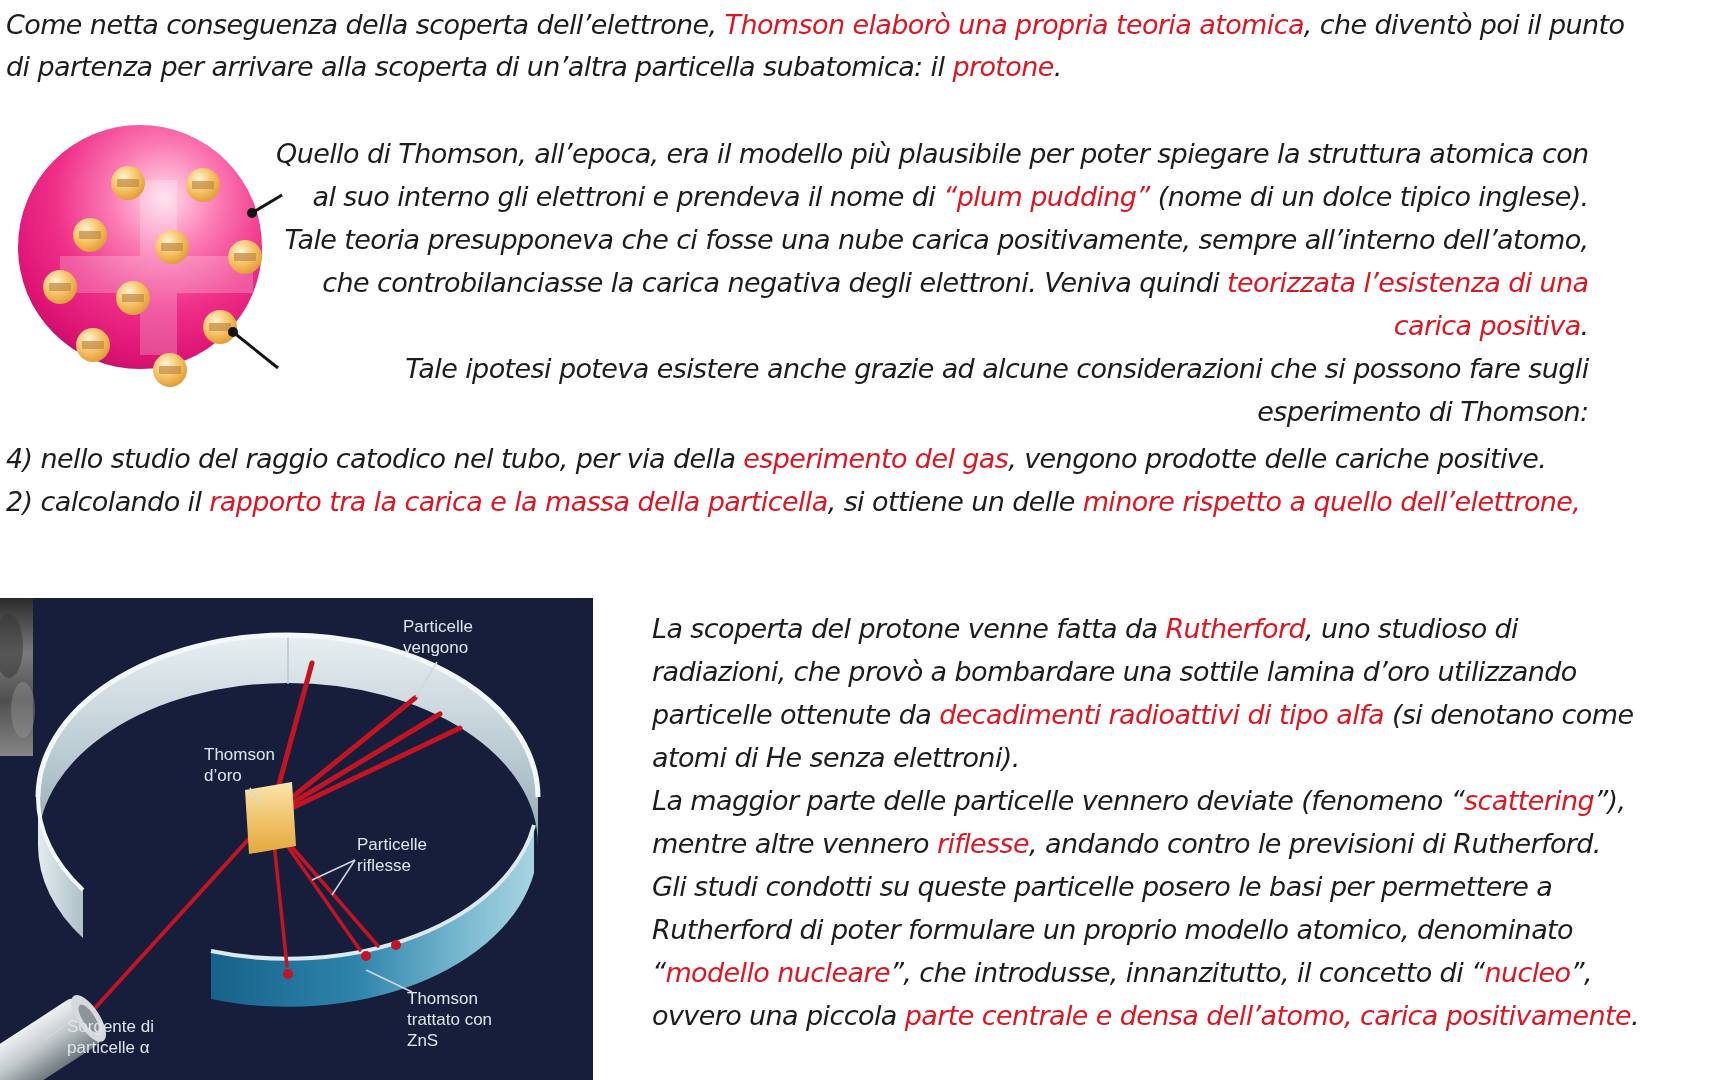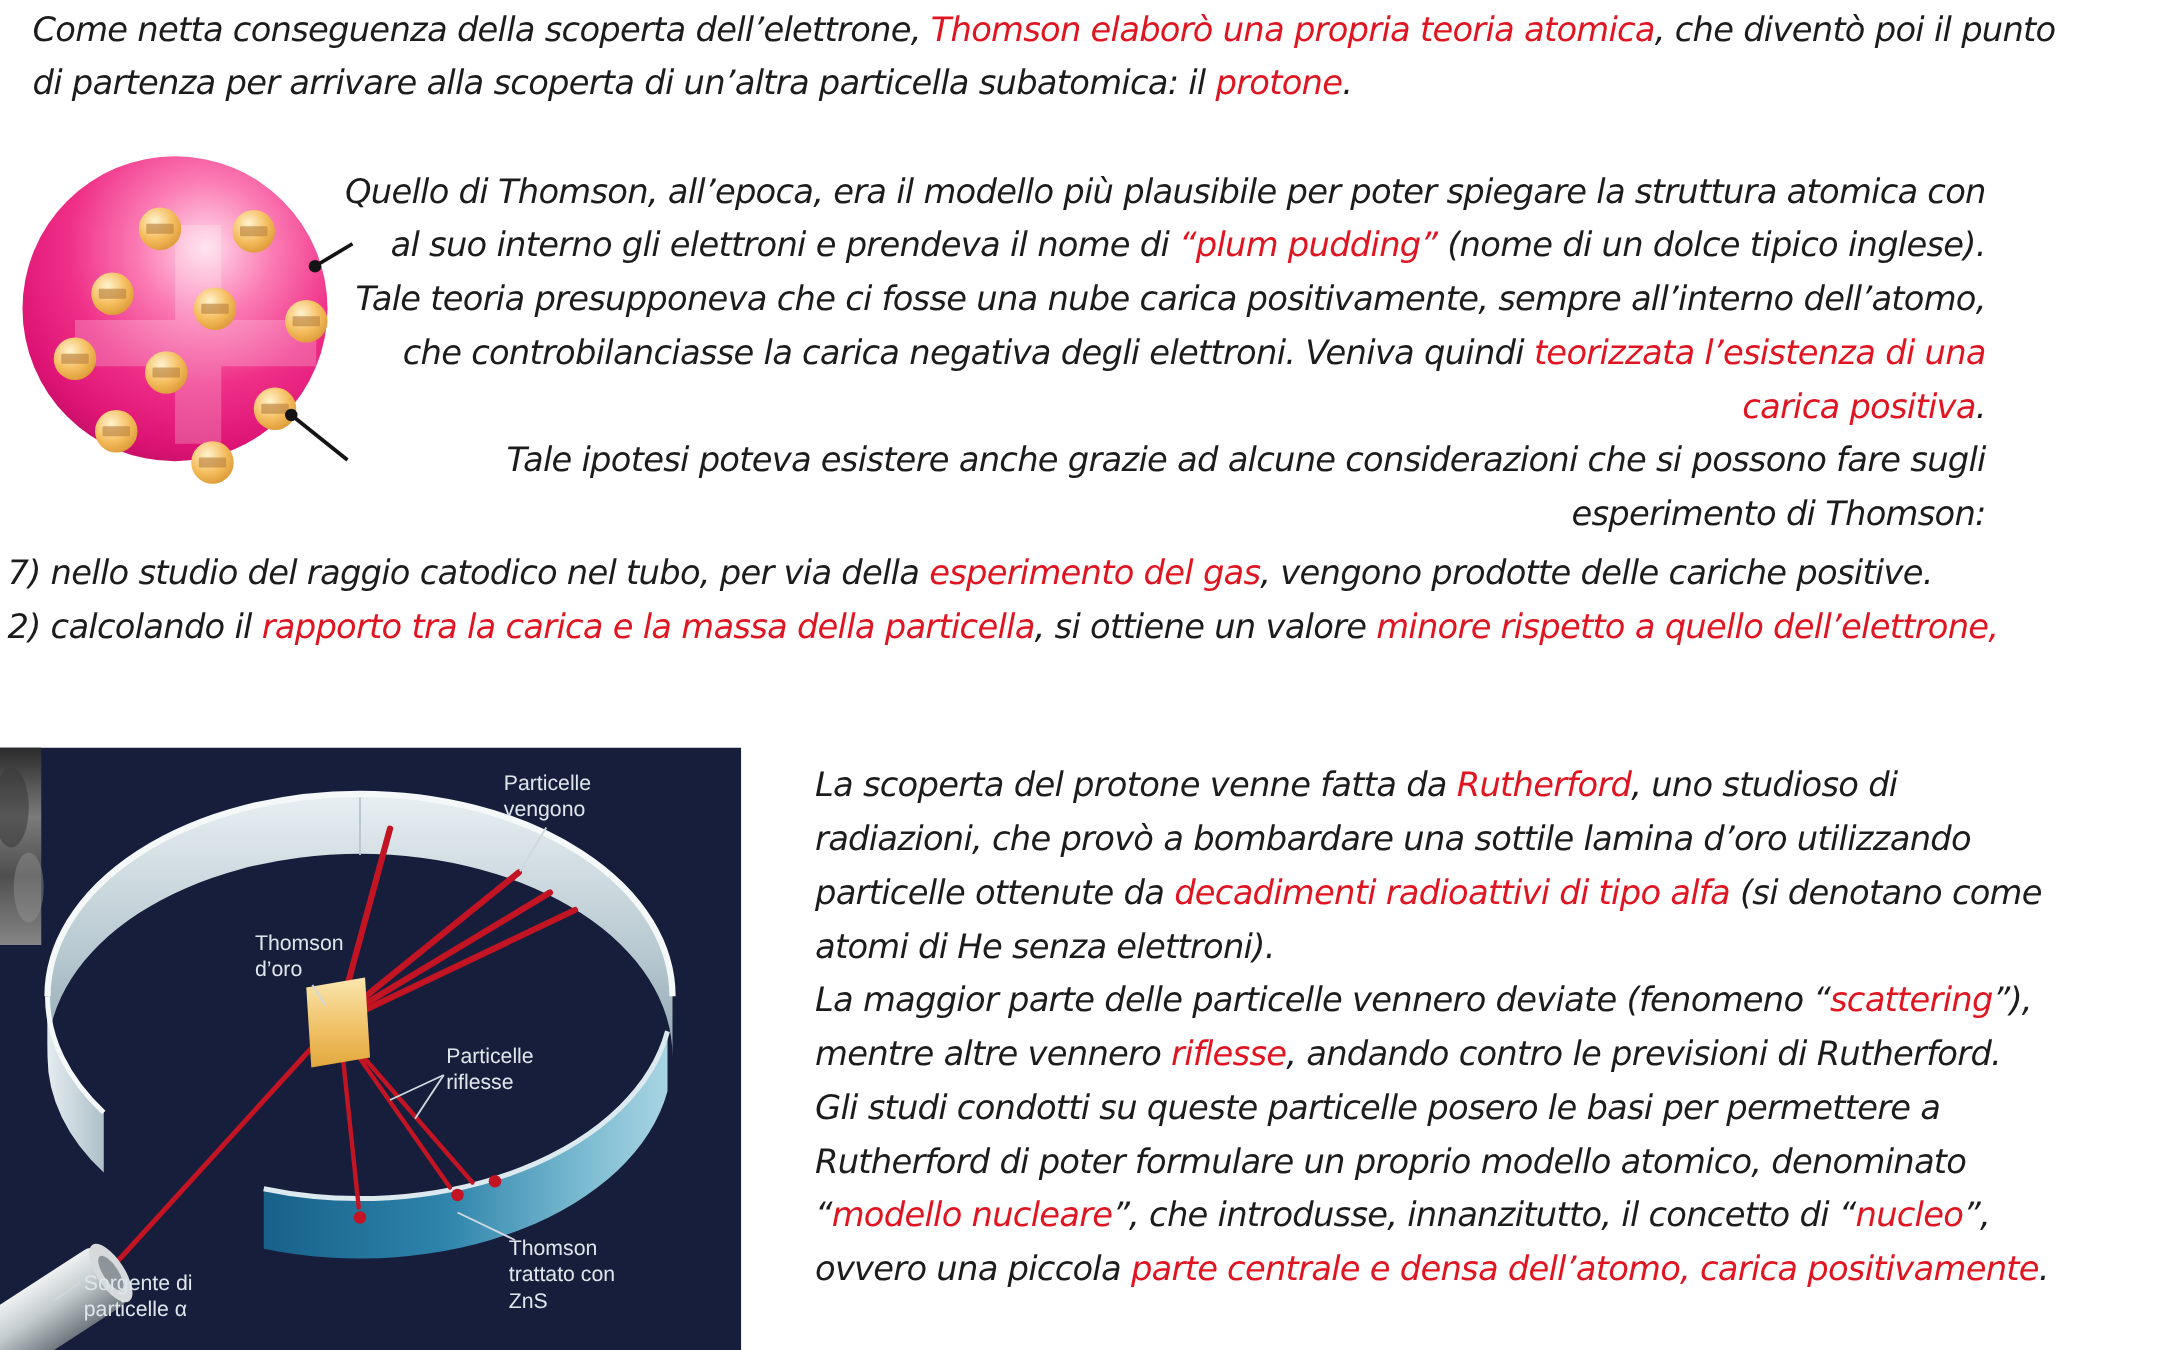--- a/index.html
+++ b/index.html
@@ -11,21 +11,21 @@
   .para{
     position:absolute;
     font-style:italic;
     font-size:27px;
     line-height:43px;
     letter-spacing:-0.6px;
     color:#1c1c1c;
     white-space:nowrap;
   }
   .para .red{color:#df1622;}
-  #intro{left:6px;top:4px;line-height:42px;margin-left:20px;}
+  #intro{left:6px;top:4px;line-height:42px;}
   #atom-svg{position:absolute;left:8px;top:110px;}
   #thomson{left:276px;top:132px;text-align:right;}
   #considerations{left:6px;top:437px;}
   #ruthfig{position:absolute;left:0px;top:598px;width:593px;height:544px;}
   #ruthfig svg{position:absolute;left:0;top:0;}
   .fig-label{
     position:absolute;
     font-family:"Liberation Sans",sans-serif;
     font-style:normal;
     font-size:17px;
@@ -106,22 +106,22 @@
     <circle cx="244" cy="103" r="5" stroke="none"></circle>
     <line x1="244" y1="103" x2="274" y2="85"></line>
     <circle cx="225" cy="222" r="5" stroke="none"></circle>
     <line x1="225" y1="222" x2="270" y2="258"></line>
   </g>
 </svg>
 
 <div class="para" id="thomson"><span>Quello di Thomson, all’epoca, era il modello più plausibile per poter spiegare la struttura atomica con</span><br><span>al suo interno gli elettroni e prendeva il nome di </span><span class="red">“plum pudding”</span><span> (nome di un dolce tipico inglese).</span><br><span>Tale teoria presupponeva che ci fosse una nube carica positivamente, sempre all’interno dell’atomo,</span><br><span>che controbilanciasse la carica negativa degli elettroni. Veniva quindi </span><span class="red">teorizzata l’esistenza di una</span><br><span class="red">carica positiva</span><span>.</span><br><span>Tale ipotesi poteva esistere anche grazie ad alcune considerazioni che si possono fare sugli</span><br><span>esperimento di Thomson:</span></div>
 
 <div class="para" id="considerations">
-  <div><span>7) nello studio del raggio catodico nel tubo, per via della </span><span class="red">esperimento del gas</span><span>, vengono prodotte delle cariche positive.</span></div>
-  <div><span>2) calcolando il </span><span class="red">rapporto tra la carica e la massa della particella</span><span>, si ottiene un valore </span><span class="red">minore rispetto a quello dell’elettrone,</span><span></span><br></div>
+  <div><span>4) nello studio del raggio catodico nel tubo, per via della </span><span class="red">esperimento del gas</span><span>, vengono prodotte delle cariche positive.</span></div>
+  <div><span>2) calcolando il </span><span class="red">rapporto tra la carica e la massa della particella</span><span>, si ottiene un delle </span><span class="red">minore rispetto a quello dell’elettrone,</span><span></span><br></div>
 </div>
 
 <div id="ruthfig">
   <svg width="593" height="482" viewBox="0 0 593 482">
     <defs>
       <linearGradient id="gBand" x1="0" y1="0" x2="0" y2="1">
         <stop offset="0%" stop-color="#e8eff2"></stop>
         <stop offset="60%" stop-color="#b8c9d1"></stop>
         <stop offset="100%" stop-color="#90a7b2"></stop>
       </linearGradient>

